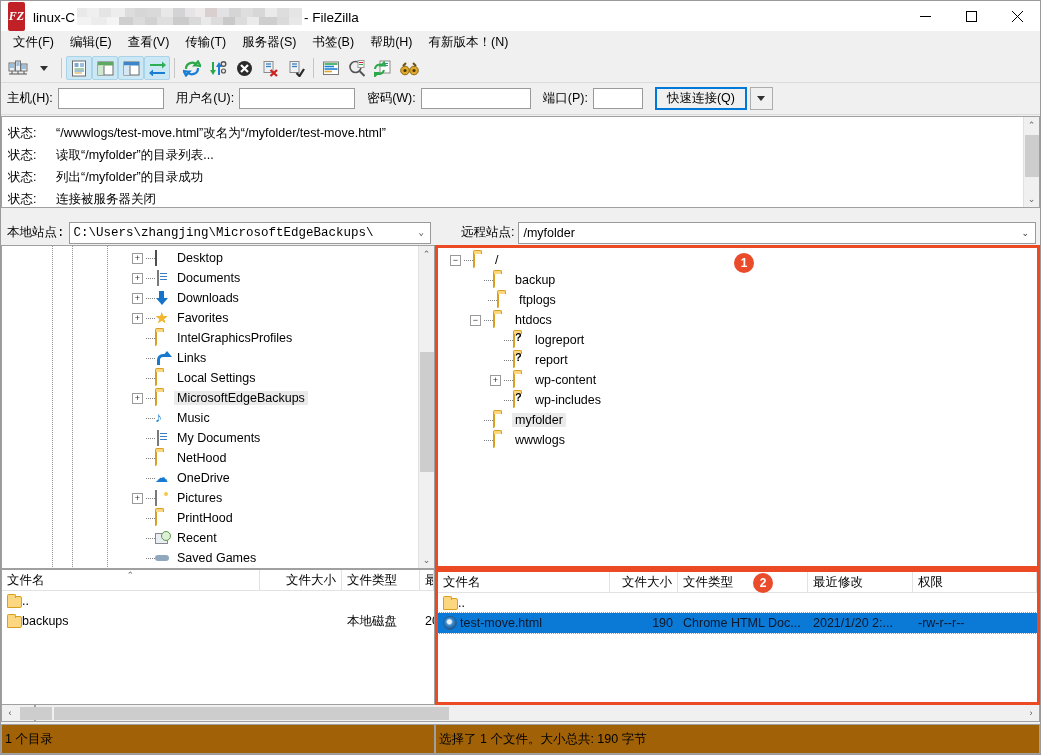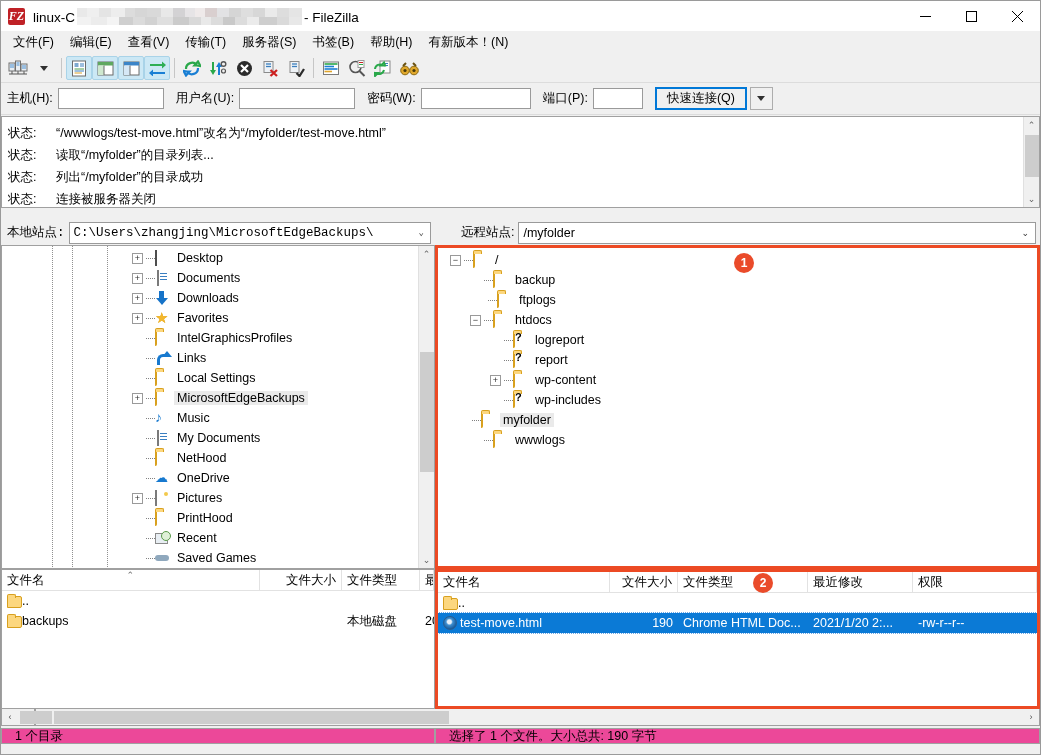--- a/index.html
+++ b/index.html
@@ -20,21 +20,21 @@
     position: relative;
   }
 
   
   .titlebar {
     height: 30px; background: #ffffff;
     display: flex; align-items: center;
     flex: 0 0 30px;
   }
   .fz-logo {
-    width: 17px; height: 17px; margin-left: 7px; margin-right: 8px;
+    width: 17px; height: 29px; margin-left: 7px; margin-right: 8px;
     background: #bf2126; border-radius: 2px;
     color: #fff; font-size: 12px; font-weight: bold;
     display: flex; align-items: center; justify-content: center;
     font-family: "Liberation Serif", serif; font-style: italic;
     position: relative;
   }
   .title-text { font-size: 13.5px; color: #000; display: flex; align-items: flex-end; }
   .blur-block {
     display: inline-block; height: 17px; width: 225px;
     margin: 0 2px; vertical-align: middle;
@@ -236,40 +236,40 @@
     border-right: 1px solid #e2e2e2; padding: 0 5px; position: relative;
     white-space: nowrap; overflow: hidden;
   }
   .hcell.r { justify-content: flex-end; }
   .sortmark {
     position: absolute; left: 50%; top: 0px; margin-left: -4px;
     font-size: 9px; color: #6b6b6b;
   }
   .lbody { flex: 1; overflow: hidden; }
   .lrow { height: 20px; display: flex; align-items: center; font-size: 12.5px; color: #000; }
-  .lrow.sel { background: #0b7ad6; color: #ffffff; outline: 1px dotted #6aa9e9; }
+  .lrow.sel { background: #0b7ad6; color: #0f172a; outline: 1px dotted #6aa9e9; }
   .lcell { padding: 0 5px; white-space: nowrap; overflow: hidden; display: flex; align-items: center; }
   .lcell.r { justify-content: flex-end; }
   .html-ico {
     width: 14px; height: 14px; border-radius: 50%; flex: 0 0 14px;
     background: radial-gradient(circle at 45% 40%, #e8f1fa 0 20%, #3f8fd0 35%, #1a5fa0 70%, #0d3f6e 100%);
     border: 1px solid #2a5d8f; margin-right: 3px;
   }
 
   
   .hscroll { height: 17px; flex: 0 0 17px; display: flex; background: #f0f0f0;
     border: 1px solid #a0a0a0; border-top: none; align-items: center; }
   .hs-arrow { width: 16px; text-align: center; font-size: 9px; color: #505050; }
   .hs-track { flex: 1; height: 15px; background: #f0f0f0; position: relative; }
   .hs-thumb { position: absolute; left: 2px; top: 1px; height: 13px; background: #cdcdcd; }
   .statusrow { flex: 0 0 26px; display: flex; }
   .statusbar {
-    height: 16px; background: #ec4899; border: 1px solid #a0a0a0;
+    height: 30px; background: #a16207; border: 1px solid #a0a0a0;
     display: flex; align-items: center; font-size: 12.5px; color: #000;
-    padding-left: 13px; white-space: nowrap; overflow: hidden;
+    padding-left: 3px; white-space: nowrap; overflow: hidden;
   }
   .statusbar.left { width: 434px; }
   .statusbar.right { flex: 1; }
 
   .botsplit { flex: 0 0 19px; display: flex; }
 </style>
 </head>
 <body>
 
 <div class="win">
@@ -665,21 +665,21 @@
               <span class="dots"></span>
               <span class="fico"><span class="folder"></span></span>
               <span class="tlabel">wp-content</span>
             </div>
             <div class="tnode" style="padding-left:52px">
               <span class="exp-spacer"></span>
               <span class="dots"></span>
               <span class="fico"><span class="folder q"></span></span>
               <span class="tlabel">wp-includes</span>
             </div>
-            <div class="tnode sel" style="padding-left:20px">
+            <div class="tnode sel" style="padding-left:32px">
               <span class="exp-spacer"></span>
               <span class="dots"></span>
               <span class="fico"><span class="folder"></span></span>
               <span class="tlabel">myfolder</span>
             </div>
             <div class="tnode" style="padding-left:32px">
               <span class="exp-spacer"></span>
               <span class="dots"></span>
               <span class="fico"><span class="folder"></span></span>
               <span class="tlabel">wwwlogs</span>

